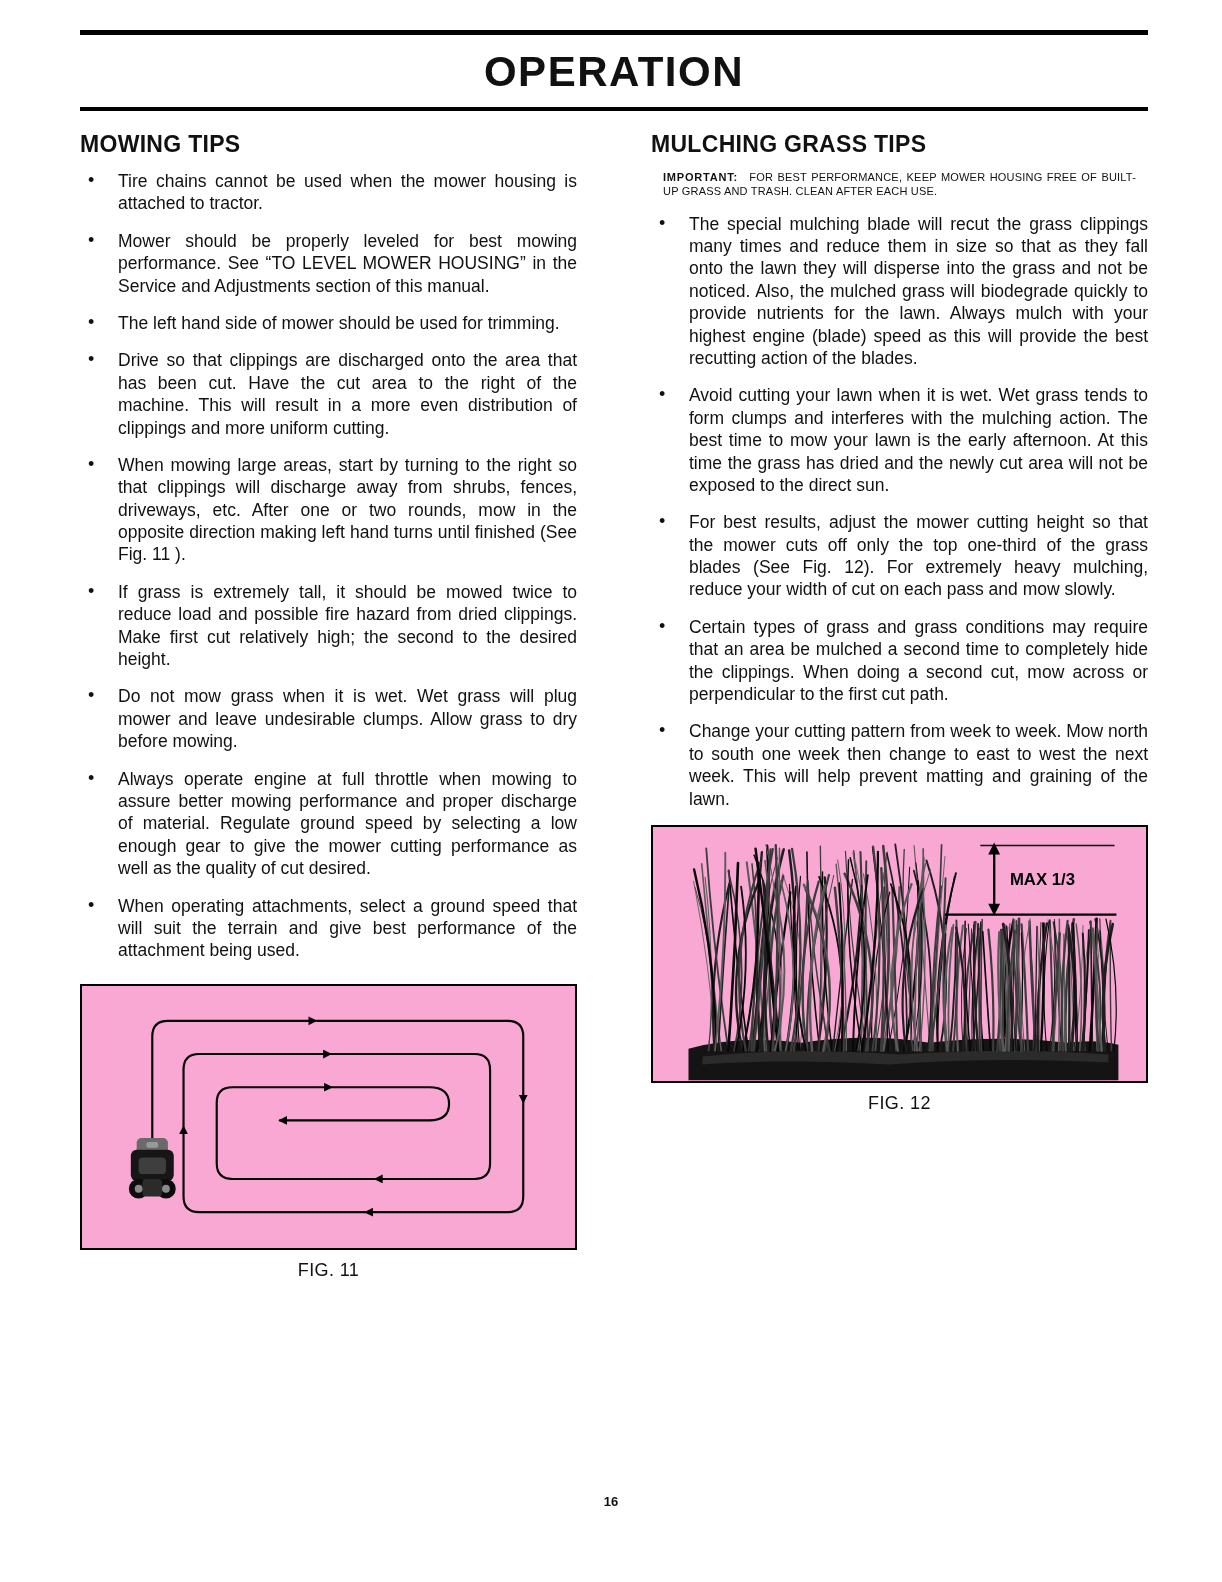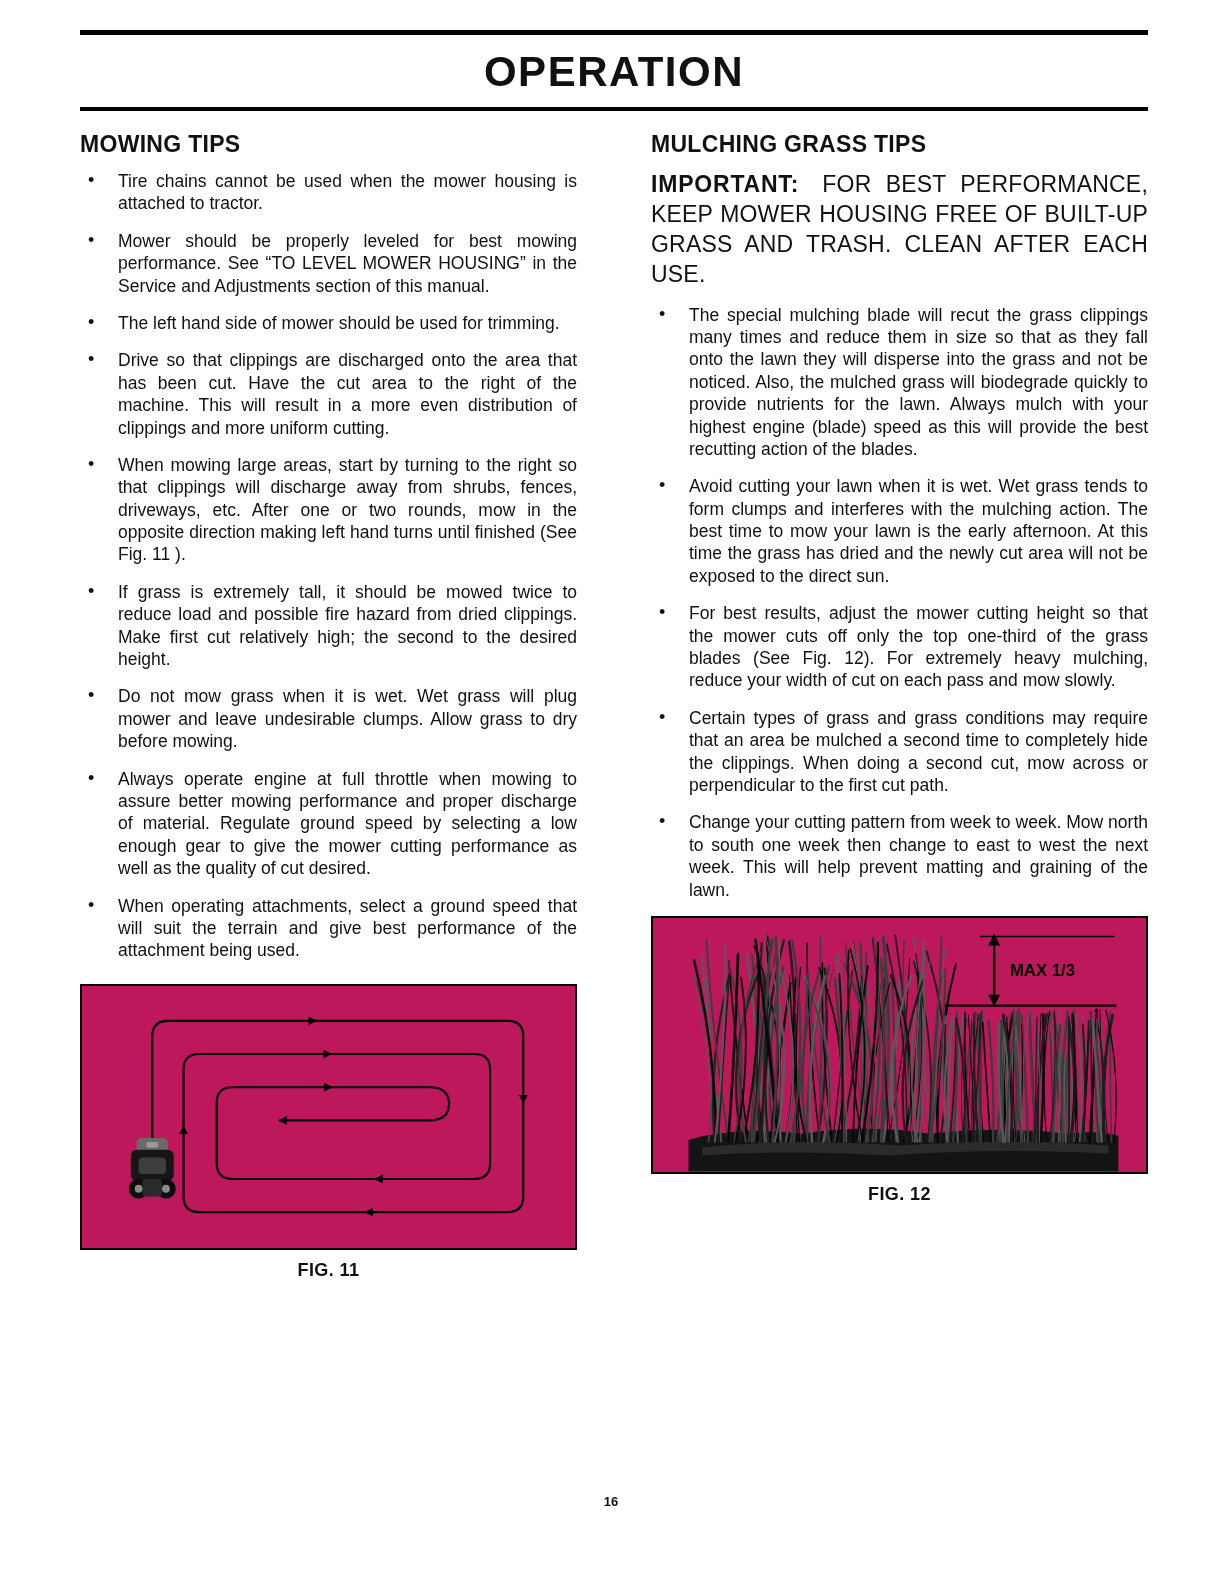--- a/index.html
+++ b/index.html
@@ -25,31 +25,31 @@
   }
   .tips-list { list-style:none; }
   .tips-list li {
     position:relative; padding-left:38px; margin-bottom:15px;
     font-size:17.5px; line-height:1.28; text-align:justify;
   }
   .tips-list li::before {
     content:"\2022"; position:absolute; left:8px; top:-1px; font-size:18px;
   }
   .important-note {
-    font-size:23px; line-height:1.3; text-align:justify;
-    margin:0 0 14px; letter-spacing:0.2px;
+    font-size:11px; line-height:1.3; text-align:justify;
+    margin:0 12px 14px; letter-spacing:0.2px;
   }
   .important-note strong { letter-spacing:0.8px; }
   figure { margin-top:22px; }
-  .fig-box { border:2.5px solid #000; background:#be185d; overflow:hidden; }
+  .fig-box { border:2.5px solid #000; background:#f9a8d4; overflow:hidden; }
   .fig11-box { height:266px; }
   .fig12-box { height:258px; }
   .fig-box svg { display:block; width:100%; height:100%; }
   figcaption {
-    text-align:center; font-weight:bold; font-size:18px;
+    text-align:center; font-weight:normal; font-size:18px;
     margin-top:10px; letter-spacing:0.4px;
   }
   .fig12-figure { margin-top:10px; }
   .page-number {
     position:absolute; top:1494px; left:0; width:100%;
     text-align:center; font-size:13px; font-weight:bold;
   }
   .max-label { font:bold 17px "Liberation Sans", sans-serif; }
 </style>
 </head>

